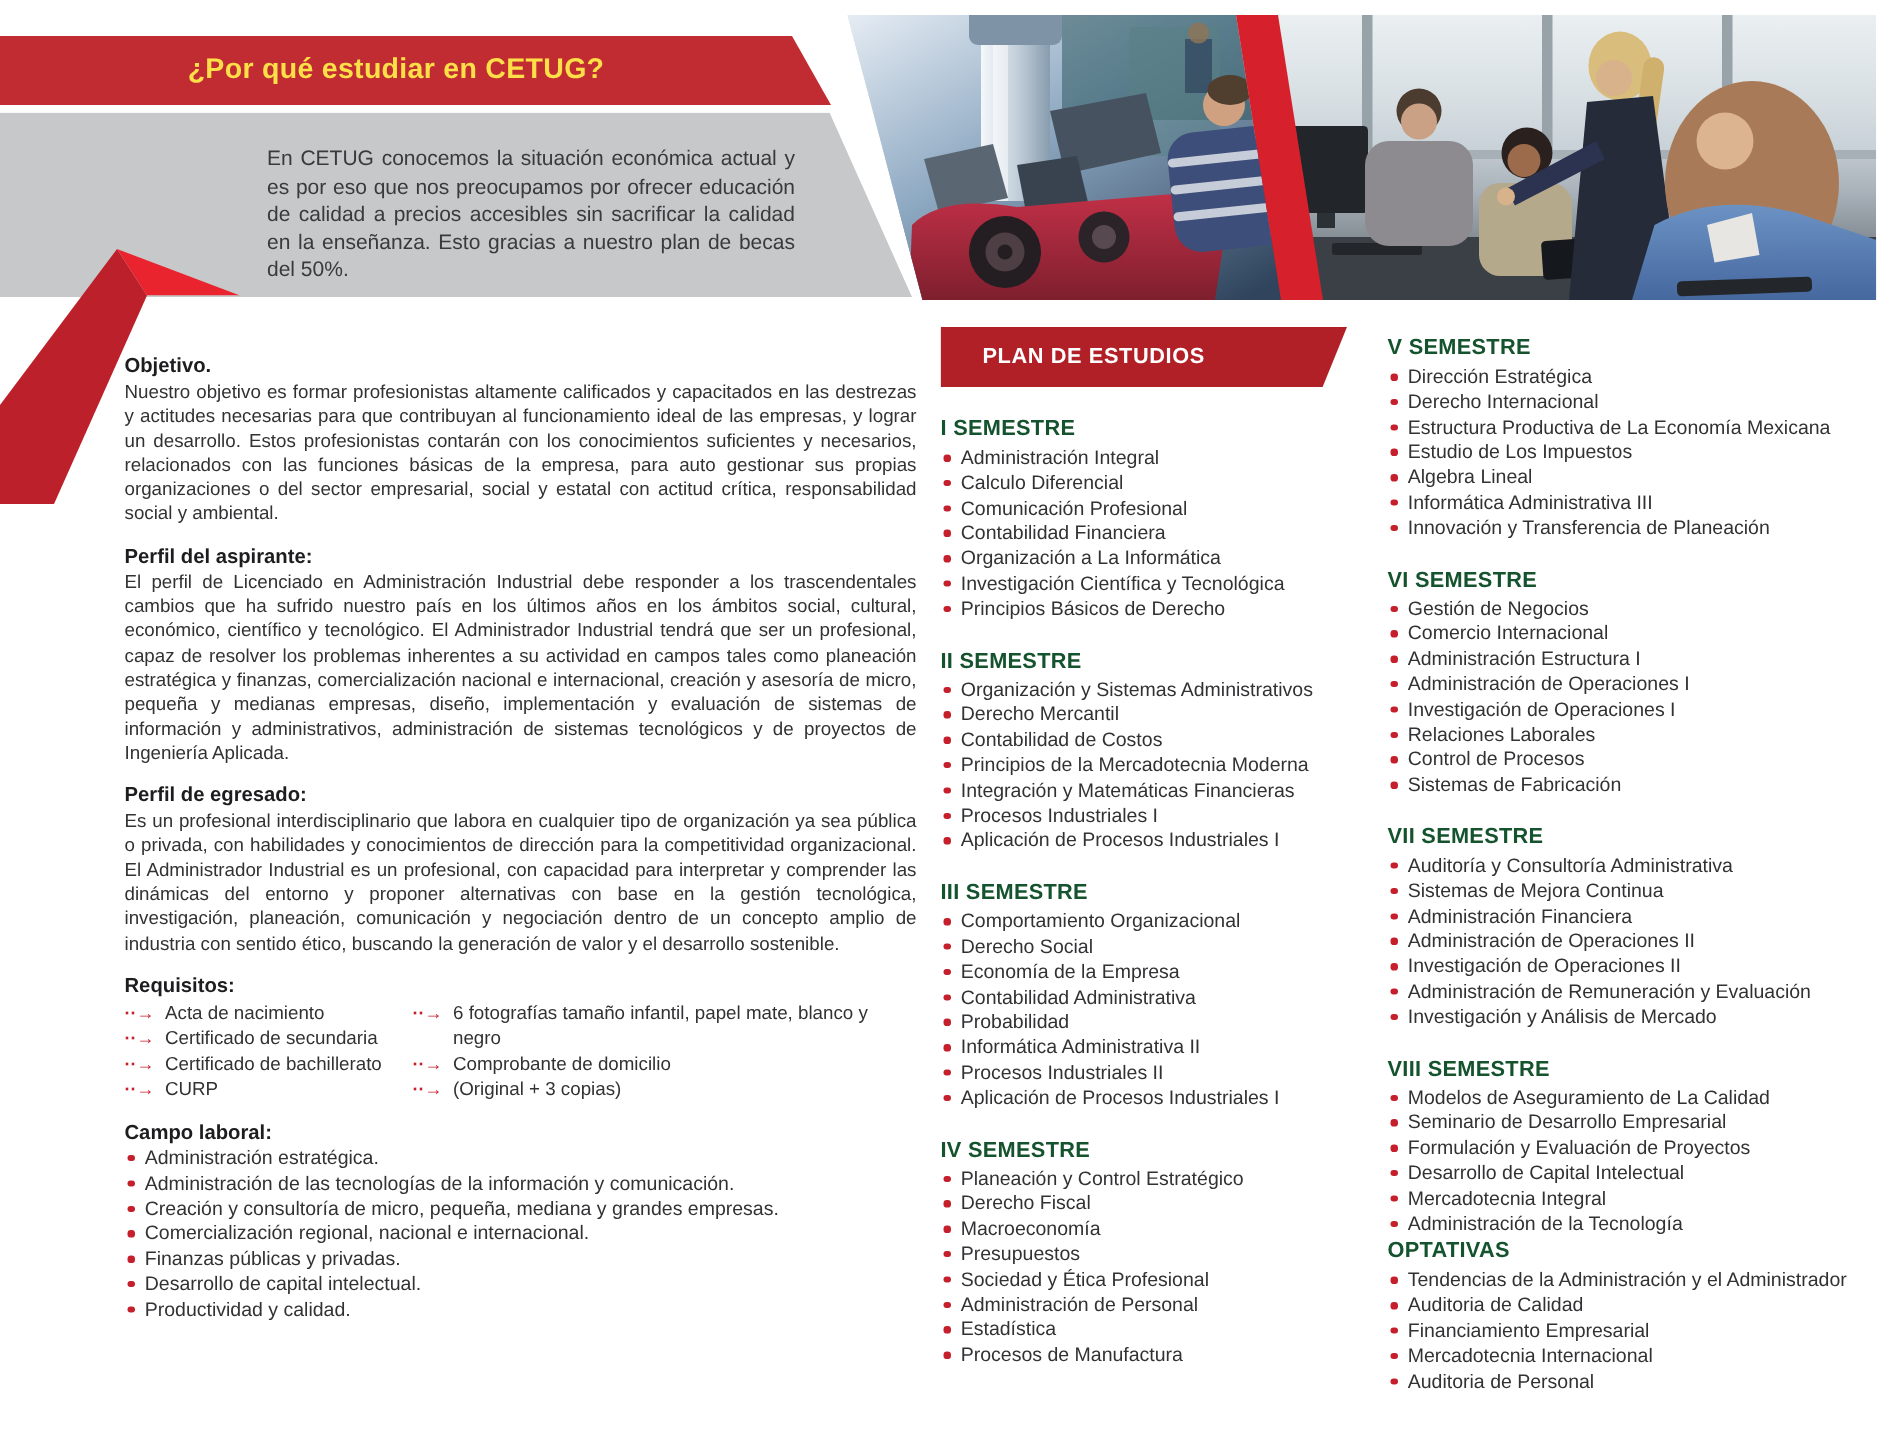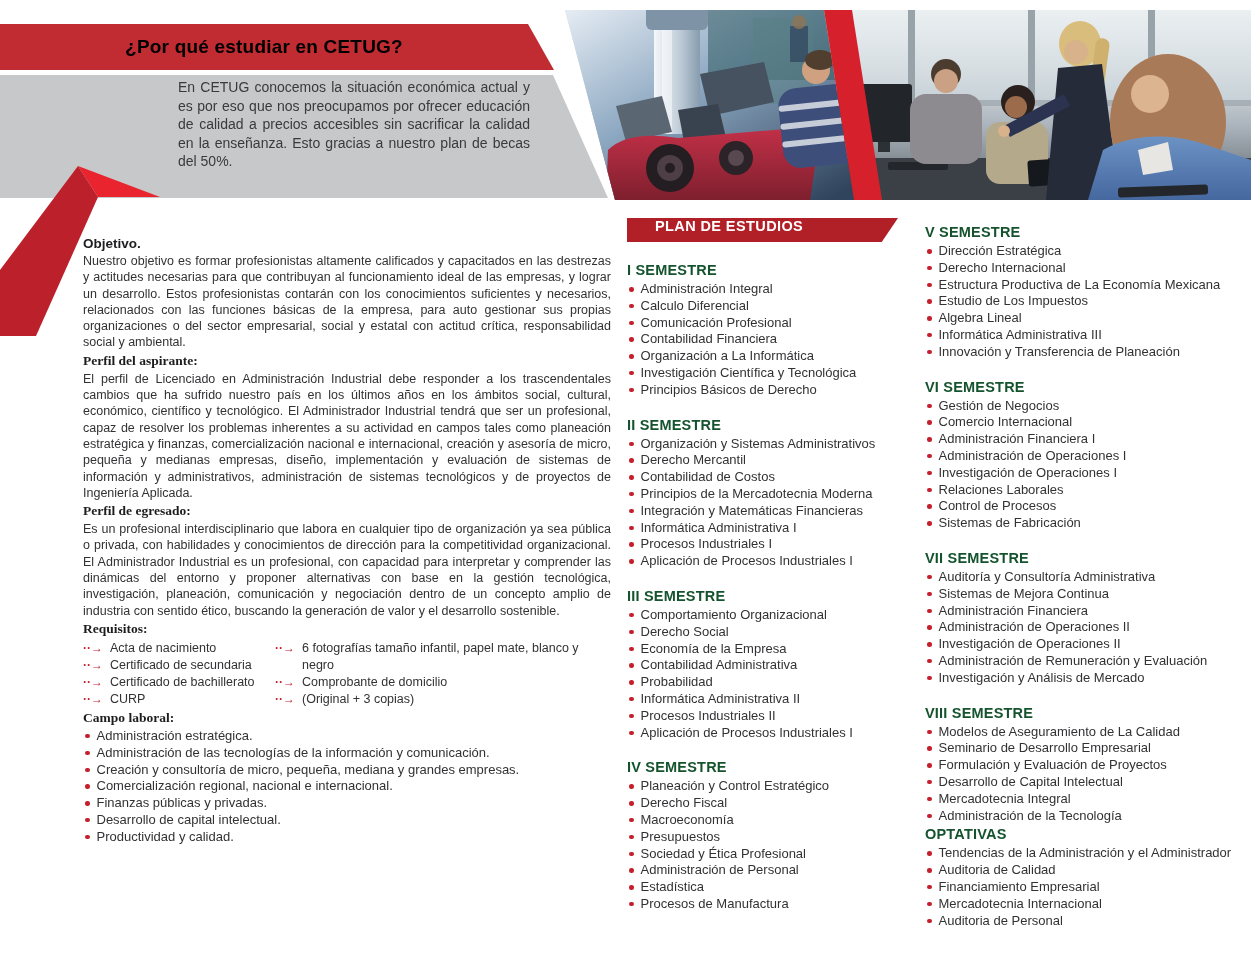--- a/index.html
+++ b/index.html
@@ -3,62 +3,62 @@
 <meta charset="utf-8">
 <style>
   html,body{margin:0;padding:0;background:#ffffff;}
   .page{position:relative;width:1251px;height:960px;background:#fff;overflow:hidden;
         font-family:"Liberation Sans","DejaVu Sans",sans-serif;color:#323234;}
 
   
   .top-banner{position:absolute;left:0;top:24px;width:554px;height:46px;background:#c12b32;
               clip-path:polygon(0 0,528px 0,554px 100%,0 100%);}
   .top-banner-title{position:absolute;left:0;top:0;width:528px;height:100%;display:flex;
-                    align-items:center;justify-content:center;color:#000000;font-weight:bold;
+                    align-items:center;justify-content:center;color:#fde047;font-weight:bold;
                     font-size:19px;letter-spacing:.2px;}
 
   
   .gray-panel{position:absolute;left:0;top:75px;width:608px;height:123px;background:#c7c8ca;
               clip-path:polygon(0 0,553px 0,608px 100%,0 100%);}
-  .intro-text{position:absolute;left:178px;top:3px;width:352px;margin:0;font-size:14px;
+  .intro-text{position:absolute;left:178px;top:21px;width:352px;margin:0;font-size:14px;
               line-height:18.6px;text-align:justify;color:#3a3a3c;}
 
   
   .ribbon{position:absolute;left:0;top:166px;width:170px;height:170px;z-index:5;}
   .ribbon-dark{position:absolute;inset:0;background:#bc202b;
                clip-path:polygon(78px 0,98px 31px,36px 170px,0 170px,0 104px);}
   .ribbon-light{position:absolute;inset:0;background:#e9242f;
                 clip-path:polygon(78px 0,160px 31px,98px 31px);}
 
   
   .hero{position:absolute;left:558px;top:10px;width:693px;height:190px;
         clip-path:polygon(7px 0,693px 0,693px 190px,57px 190px);}
 
   
   .col-left{position:absolute;left:83px;top:236px;width:528px;}
   .sec-h{font-size:13.5px;font-weight:bold;color:#1d1d1f;margin:0 0 2px;}
-  .sec-gap{margin-top:2px;font-family:Liberation Serif, serif;}
+  .sec-gap{margin-top:12px;}
   .body-p{font-size:12.5px;line-height:16.3px;text-align:justify;margin:0;}
 
   .req-row{display:flex;margin-top:3px;}
   .req-col{display:flex;flex-direction:column;}
   .req-col1{width:192px;flex:0 0 192px;}
   .req-col2{flex:1;}
   .req-item{display:flex;align-items:baseline;font-size:12.5px;line-height:17px;}
   .req-arrow{color:#c41f2b;margin-right:7px;font-weight:bold;font-size:12px;white-space:nowrap;}
 
   .bullet-item{display:flex;font-size:13px;line-height:16.8px;}
   .dot{flex:0 0 auto;width:4.5px;height:4.5px;border-radius:50%;background:#c41f2b;
        margin:6px 7px 0 2px;}
   .bt{display:block;}
 
   
   .col-mid{position:absolute;left:627px;top:218px;width:286px;}
-  .plan-banner{position:relative;width:271px;height:24px;background:#b22027;
-               clip-path:polygon(0 0,100% 0,94% 100%,0 100%);display:flex;align-items:flex-start;}
+  .plan-banner{position:relative;width:271px;height:40px;background:#b22027;
+               clip-path:polygon(0 0,100% 0,94% 100%,0 100%);display:flex;align-items:center;}
   .plan-banner span{color:#fff;font-weight:bold;font-size:14.5px;letter-spacing:.4px;padding-left:28px;}
   .sem-title{font-size:14.5px;font-weight:bold;color:#14532d;margin:18px 0 3px;letter-spacing:.2px;}
   .sem-title.tight{margin-top:2px;}
   #plan1 .sem-title:first-child{margin-top:20px;}
   #plan2 .sem-title:first-child{margin-top:0;}
   .col-right{position:absolute;left:925px;top:224px;width:326px;}
 </style>
 </head>
 <body>
 
@@ -321,24 +321,20 @@
         <div class="bullet-item">
           <span class="dot"></span>
           <span class="bt">Principios de la Mercadotecnia Moderna</span>
         </div>
         <div class="bullet-item">
           <span class="dot"></span>
           <span class="bt">Integración y Matemáticas Financieras</span>
         </div>
         <div class="bullet-item">
           <span class="dot"></span>
-          <span class="bt">Informática Administrativa I</span>
-        </div>
-        <div class="bullet-item">
-          <span class="dot"></span>
           <span class="bt">Procesos Industriales I</span>
         </div>
         <div class="bullet-item">
           <span class="dot"></span>
           <span class="bt">Aplicación de Procesos Industriales I</span>
         </div>
         <div class="sem-title">III SEMESTRE</div>
         <div class="bullet-item">
           <span class="dot"></span>
           <span class="bt">Comportamiento Organizacional</span>
@@ -442,21 +438,21 @@
         <div class="bullet-item">
           <span class="dot"></span>
           <span class="bt">Gestión de Negocios</span>
         </div>
         <div class="bullet-item">
           <span class="dot"></span>
           <span class="bt">Comercio Internacional</span>
         </div>
         <div class="bullet-item">
           <span class="dot"></span>
-          <span class="bt">Administración Financiera I</span>
+          <span class="bt">Administración Estructura I</span>
         </div>
         <div class="bullet-item">
           <span class="dot"></span>
           <span class="bt">Administración de Operaciones I</span>
         </div>
         <div class="bullet-item">
           <span class="dot"></span>
           <span class="bt">Investigación de Operaciones I</span>
         </div>
         <div class="bullet-item">

